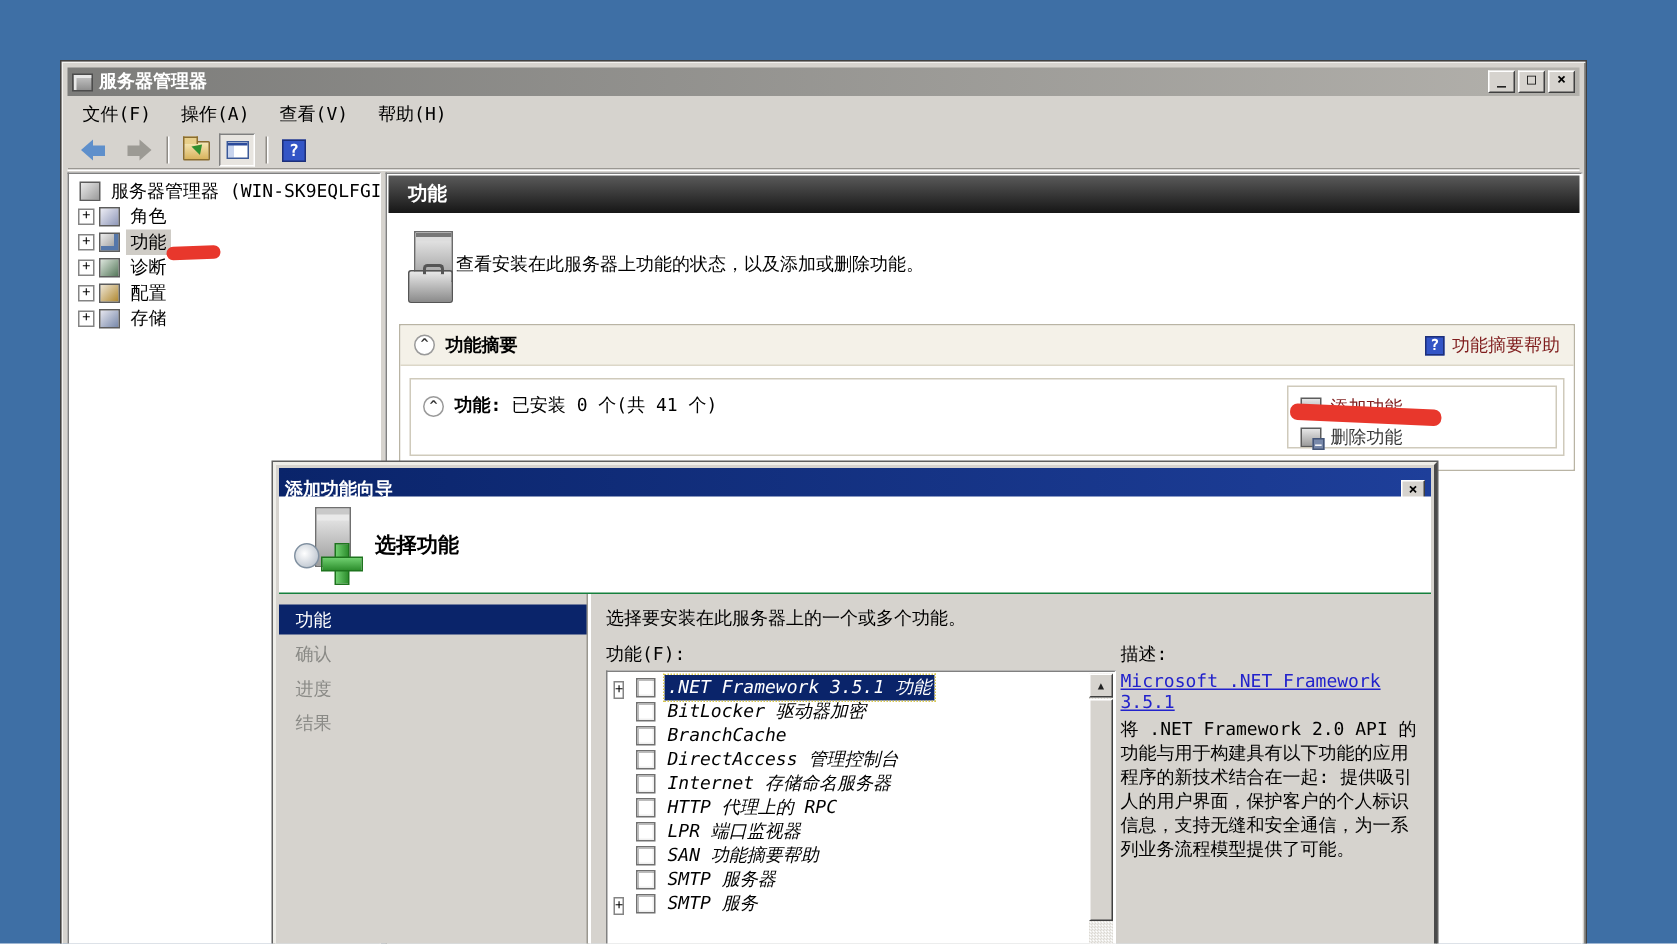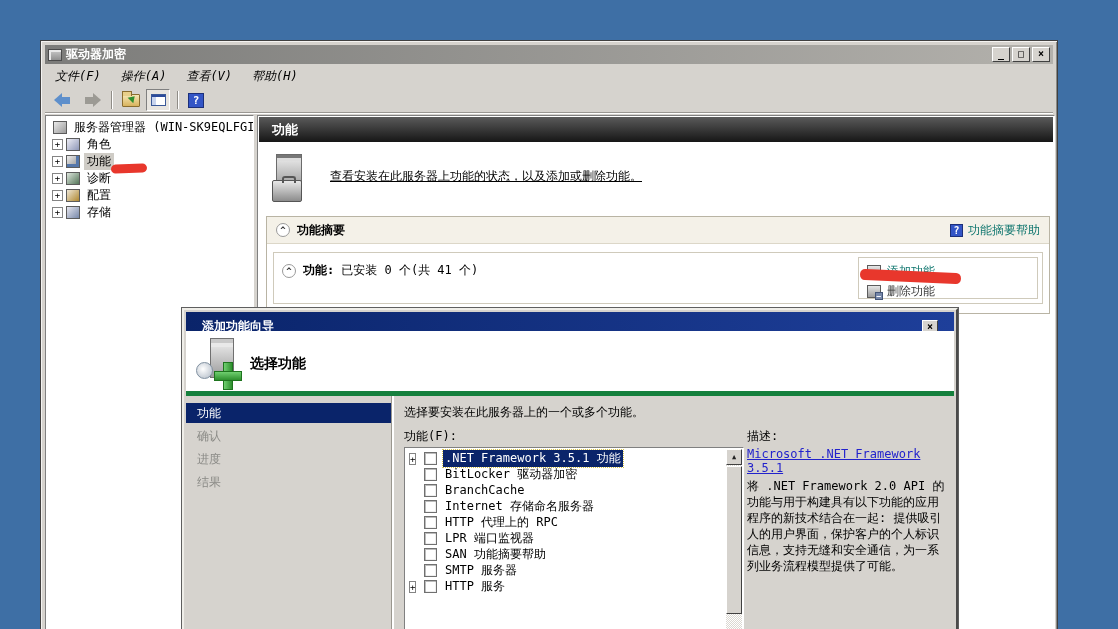--- a/index.html
+++ b/index.html
@@ -29,21 +29,21 @@
     background:linear-gradient(#C9C9C9,#8F8F8F); border:1px solid #4c4c4c;
     box-shadow: inset 2px 2px 0 #E8E8E8; }
   .win-btns { margin-left:auto; display:flex; gap:2px; }
   .win-btn {
     width:18px; height:15px; background:#D6D3CE;
     border:1px solid; border-color:#FFFFFF #404040 #404040 #FFFFFF;
     font-size:10px; line-height:12px; text-align:center; font-weight:bold; color:#000;
   }
   .sm-menu {
     left:4px; top:25px; right:4px; height:21px;
-    display:flex; align-items:flex-start;font-style:italic;
+    display:flex; align-items:flex-start;
   }
   .menu-item { padding:2px 10px; }
   .sm-toolbar {
     left:4px; top:46px; right:4px; height:27px;
     display:flex; align-items:center; gap:3px; padding-left:6px;
     border-bottom:1px solid #FFFFFF; box-shadow:0 -1px 0 #9a9792 inset;
   }
   .tb-sep { width:1px; height:18px; background:#8F8C86; box-shadow:1px 0 0 #FFFFFF; margin:0 4px; }
   .nav-arrow { position:relative; width:19px; height:12px; margin:0 3px; }
   .nav-arrow .head { position:absolute; left:0; top:-1px; width:0; height:0;
@@ -101,33 +101,33 @@
     color:#fff; font-weight:bold; font-size:13px; line-height:25px; padding-left:13px;
   }
   .features-big-icon { position:absolute; left:14px; top:38px; width:36px; height:52px; }
   .features-big-icon .tower { position:absolute; left:4px; top:0; width:26px; height:34px;
     background:linear-gradient(#F0F0F0,#9A9A9A); border:1px solid #6b6b6b;
     box-shadow:inset 0 3px 0 #777, inset 0 6px 0 #ddd; }
   .features-big-icon .box { position:absolute; left:0; top:26px; width:30px; height:22px;
     background:linear-gradient(#E8E8E8,#8C8C8C); border:1px solid #555; border-radius:2px; }
   .features-big-icon .box::before { content:""; position:absolute; left:9px; top:-5px;
     width:10px; height:5px; border:2px solid #555; border-bottom:none; border-radius:3px 3px 0 0; }
-  .content-intro { position:absolute; left:72px; top:52px;text-decoration:underline; }
+  .content-intro { position:absolute; left:46px; top:52px; }
 
   .summary-panel { position:absolute; left:8px; top:100px; width:784px;
     border:1px solid #B9B4A4; background:#fff; }
   .summary-head { height:27px; background:#F4F1E8; display:flex; align-items:center; padding:0 9px;
     border-bottom:1px solid #DCD7C8; }
   .chev-circle { width:14px; height:14px; border-radius:50%; border:1px solid #9a9a9a;
     background:#fff; color:#333; font-size:9px; font-weight:bold; line-height:13px; text-align:center; flex:none; }
   .summary-title { font-weight:bold; margin-left:7px; }
   .summary-help { margin-left:auto; display:flex; align-items:center; gap:5px; }
   .sq-help { width:13px; height:13px; background:#3355C6; border:1px solid #1C2F7A;
     color:#fff; font-size:10px; font-weight:bold; line-height:12px; text-align:center; }
-  .link-blue { color:#0f766e; text-decoration:none; }
+  .link-blue { color:#7f1d1d; text-decoration:none; }
   .summary-body { padding:8px 6px 9px 6px; background:#fff; }
   .feat-box { position:relative; border:1px solid #CFCABB; height:52px; }
   .feat-left { position:absolute; left:8px; top:9px; display:flex; align-items:center; gap:7px; }
   .feat-label-b { font-weight:bold; }
   .links-box { position:absolute; right:4px; top:4px; bottom:4px; width:180px;
     border:1px solid #CFCABB; padding:3px 8px; }
   .link-row { display:flex; align-items:center; gap:6px; height:20px; }
   .mini-srv { position:relative; width:14px; height:13px; flex:none;
     background:linear-gradient(#E6E6E6,#9D9D9D); border:1px solid #5c5c5c; }
   .mini-srv .badge { position:absolute; right:-3px; bottom:-3px; width:8px; height:8px;
@@ -140,27 +140,27 @@
   .dialog {
     left:182px; top:308px; width:776px; height:340px;
     background:#D6D3CE;
     border:2px solid; border-color:#EFEEE9 #4A4A4A #4A4A4A #EFEEE9;
     box-shadow:0 0 0 1px #5F5F5F;
     z-index:5;
   }
   .dlg-title {
     position:absolute; left:2px; top:2px; right:2px; height:29px;
     background:linear-gradient(to right,#0A246A,#1E3F9A);
-    color:#fff; font-weight:bold; display:flex; align-items:center; padding:0 16px;
+    color:#fff; font-weight:bold; display:flex; align-items:center; padding:0 4px;
   }
   .dlg-close { margin-left:auto; width:16px; height:14px; background:#D6D3CE;
     border:1px solid; border-color:#FFFFFF #404040 #404040 #FFFFFF;
     color:#000; font-size:10px; font-weight:bold; line-height:11px; text-align:center; }
   .dlg-header { position:absolute; left:2px; top:21px; right:2px; height:65px; background:#fff;
-    border-bottom:5px solid #15803d; }
+    border-bottom:1px solid #15803d; }
   .wiz-icon { position:absolute; left:10px; top:7px; width:46px; height:50px; }
   .wiz-icon .tower { position:absolute; left:14px; top:0; width:24px; height:40px;
     background:linear-gradient(#F2F2F2,#9C9C9C); border:1px solid #707070;
     box-shadow: inset 0 4px 0 #c9c9c9, inset 0 8px 0 #e9e9e9; }
   .wiz-icon .disc { position:absolute; left:0px; top:24px; width:17px; height:17px; border-radius:50%;
     background:radial-gradient(circle at 40% 40%, #FFFFFF, #AEB8C4); border:1px solid #8090A0; }
   .wiz-icon .plus { position:absolute; right:2px; bottom:0; width:26px; height:26px; }
   .wiz-icon .plus::before { content:""; position:absolute; left:9px; top:0; width:8px; height:26px;
     background:linear-gradient(to right,#6FCF6F,#2E8F2E); border:1px solid #1E741E; }
   .wiz-icon .plus::after { content:""; position:absolute; left:0; top:9px; width:26px; height:8px;
@@ -179,21 +179,21 @@
   .dlg-desc-label { position:absolute; left:353px; top:32px; }
 
   .listbox { position:absolute; left:10px; top:51px; width:340px; height:290px;
     background:#fff; border:1px solid; border-color:#808080 #FFFFFF #FFFFFF #808080;
     padding:2px 0 0 4px; overflow:hidden; }
   .lrow { display:flex; align-items:center; height:16px; }
   .lrow .exp-slot { width:15px; flex:none; }
   .cb { width:13px; height:13px; flex:none; margin-right:6px;
     background:#fff; border:1px solid #707070;
     box-shadow: inset 1px 1px 0 rgba(64,64,64,.35), inset -1px -1px 0 #EFEFEF; }
-  .lrow .flabel { padding:0 2px; white-space:nowrap; }
+  .lrow .flabel { padding:0 2px; white-space:nowrap;font-style:italic; }
   .lrow .flabel.selected { background:#0A246A; color:#fff; outline:1px dotted #D8C64C; }
 
   .vscroll { position:absolute; right:1px; top:1px; width:16px; bottom:1px;
     background:
       repeating-conic-gradient(#FFFFFF 0% 25%, #DBD8D2 0% 50%) 0 0/2px 2px; }
   .scroll-btn { position:absolute; left:0; top:0; width:16px; height:16px;
     background:#D6D3CE; border:1px solid; border-color:#FFFFFF #404040 #404040 #FFFFFF;
     font-size:7px; line-height:14px; text-align:center; color:#222; }
   .scroll-thumb { position:absolute; left:0; top:17px; width:16px; height:148px;
     background:#D6D3CE; border:1px solid; border-color:#FFFFFF #404040 #404040 #FFFFFF; }
@@ -207,21 +207,21 @@
   .red-mark-1 { left:111px; top:164px; width:36px; height:9px; transform:rotate(-2deg); }
   .red-mark-2 { left:860px; top:271px; width:101px; height:11px; transform:rotate(2.5deg); }
 </style>
 </head>
 <body>
 
 <div class="abs sm-window">
 
   <div class="abs sm-title">
     <span class="sm-title-icon"></span>
-    <span>驱动器加密</span>
+    <span>服务器管理器</span>
     <span class="win-btns">
       <span class="win-btn">_</span>
       <span class="win-btn">□</span>
       <span class="win-btn">×</span>
     </span>
   </div>
 
   <div class="abs sm-menu">
     <span class="menu-item">文件(F)</span>
     <span class="menu-item">操作(A)</span>
@@ -363,20 +363,25 @@
         <span class="flabel">BitLocker 驱动器加密</span>
       </div>
       <div class="lrow">
         <span class="exp-slot"></span>
         <span class="cb"></span>
         <span class="flabel">BranchCache</span>
       </div>
       <div class="lrow">
         <span class="exp-slot"></span>
         <span class="cb"></span>
+        <span class="flabel">DirectAccess 管理控制台</span>
+      </div>
+      <div class="lrow">
+        <span class="exp-slot"></span>
+        <span class="cb"></span>
         <span class="flabel">Internet 存储命名服务器</span>
       </div>
       <div class="lrow">
         <span class="exp-slot"></span>
         <span class="cb"></span>
         <span class="flabel">HTTP 代理上的 RPC</span>
       </div>
       <div class="lrow">
         <span class="exp-slot"></span>
         <span class="cb"></span>
@@ -388,21 +393,21 @@
         <span class="flabel">SAN 功能摘要帮助</span>
       </div>
       <div class="lrow">
         <span class="exp-slot"></span>
         <span class="cb"></span>
         <span class="flabel">SMTP 服务器</span>
       </div>
       <div class="lrow">
         <span class="exp-slot"><span class="exp-box">+</span></span>
         <span class="cb"></span>
-        <span class="flabel">HTTP 服务</span>
+        <span class="flabel">SMTP 服务</span>
       </div>
 
       <div class="vscroll">
         <span class="scroll-btn">▲</span>
         <span class="scroll-thumb"></span>
       </div>
     </div>
 
     <div class="desc-panel">
       <a class="desc-link" href="#">Microsoft .NET Framework 3.5.1</a>

